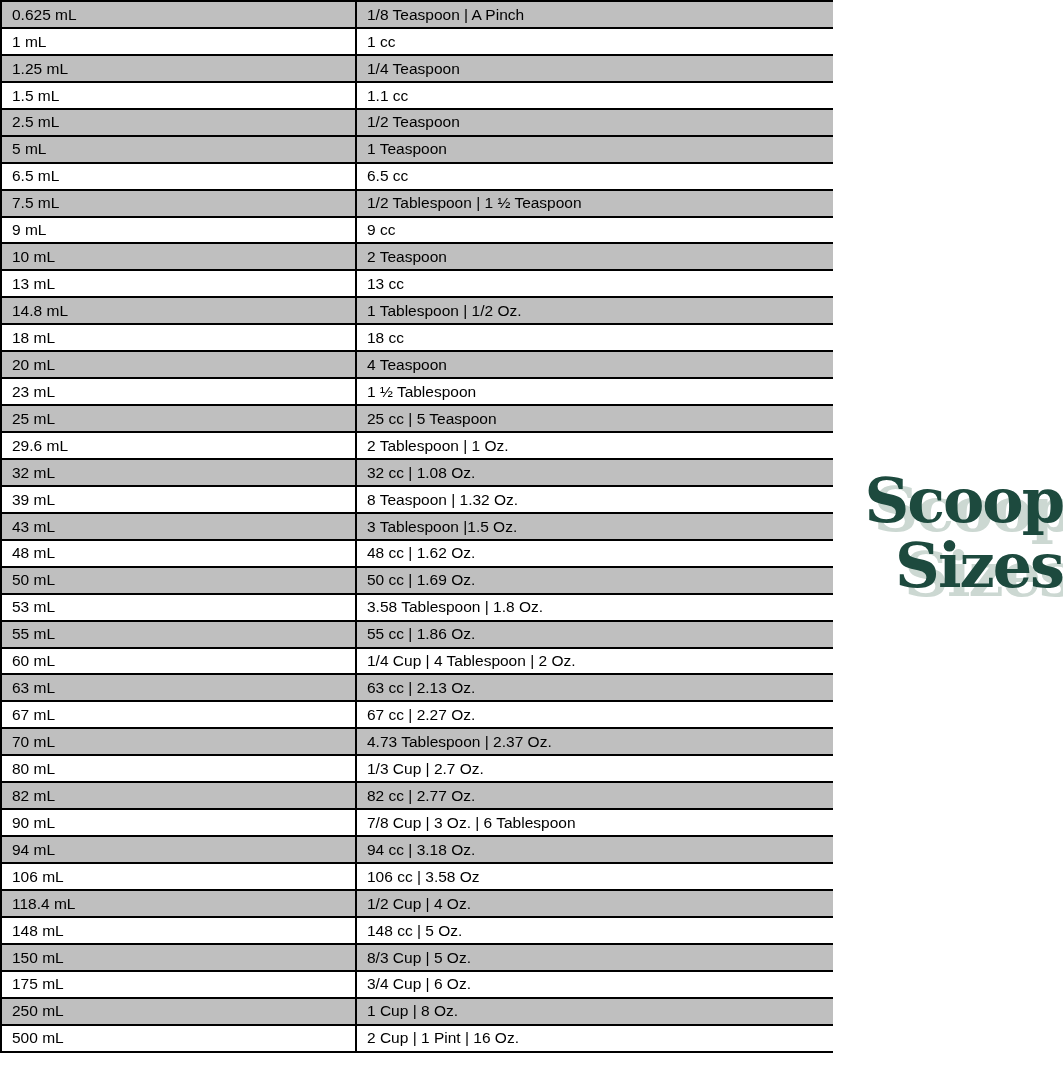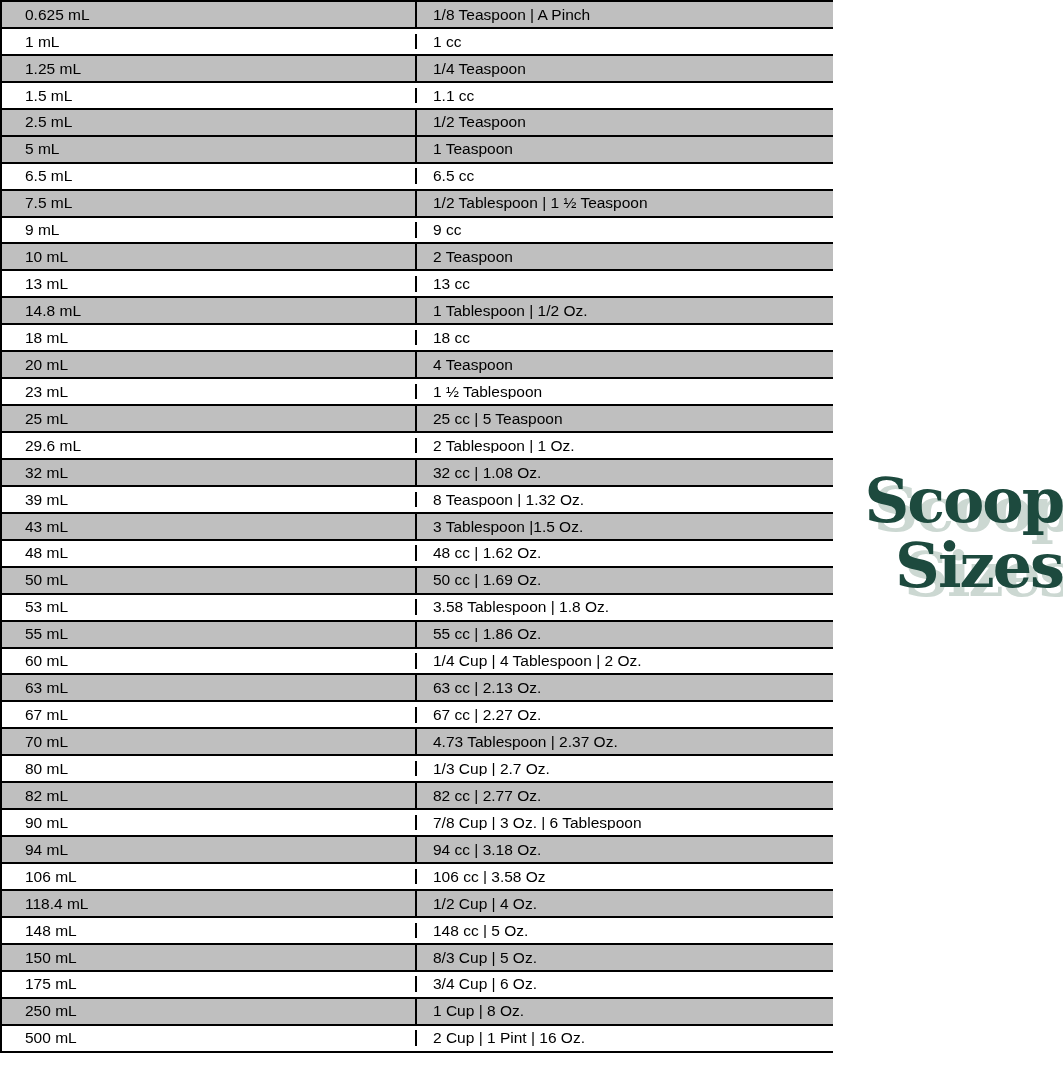--- a/index.html
+++ b/index.html
@@ -27,39 +27,39 @@
     width: 833px;
     border-top: 2px solid var(--border);
     border-left: 2px solid var(--border);
   }
   .row {
     display: flex;
     height: 26.95px;
     border-bottom: 2px solid var(--border);
   }
   .row.gray { background: var(--row-gray); }
-  .row.white { background: var(--row-white); align-items: center; }
+  .row.white { background: var(--row-white); }
   .cell {
     display: flex;
     align-items: center;
     font-size: 15.5px;
     line-height: 1;
     color: #000000;
     white-space: nowrap;
     overflow: hidden;
   }
   .cell.ml {
-    width: 415px;
+    width: 355px;
     flex: none;
-    padding-left: 23px;
+    padding-left: 10px;
     border-right: 2px solid var(--border);
   }
   .cell.eq {
     flex: 1;
-    padding-left: 16px;
+    padding-left: 10px;
   }
   .logo {
     position: absolute;
     left: 842px;
     top: 468px;
     width: 221px;
     text-align: right;
     font-family: "DejaVu Serif", serif;
     font-weight: 700;
     font-size: 62px;

